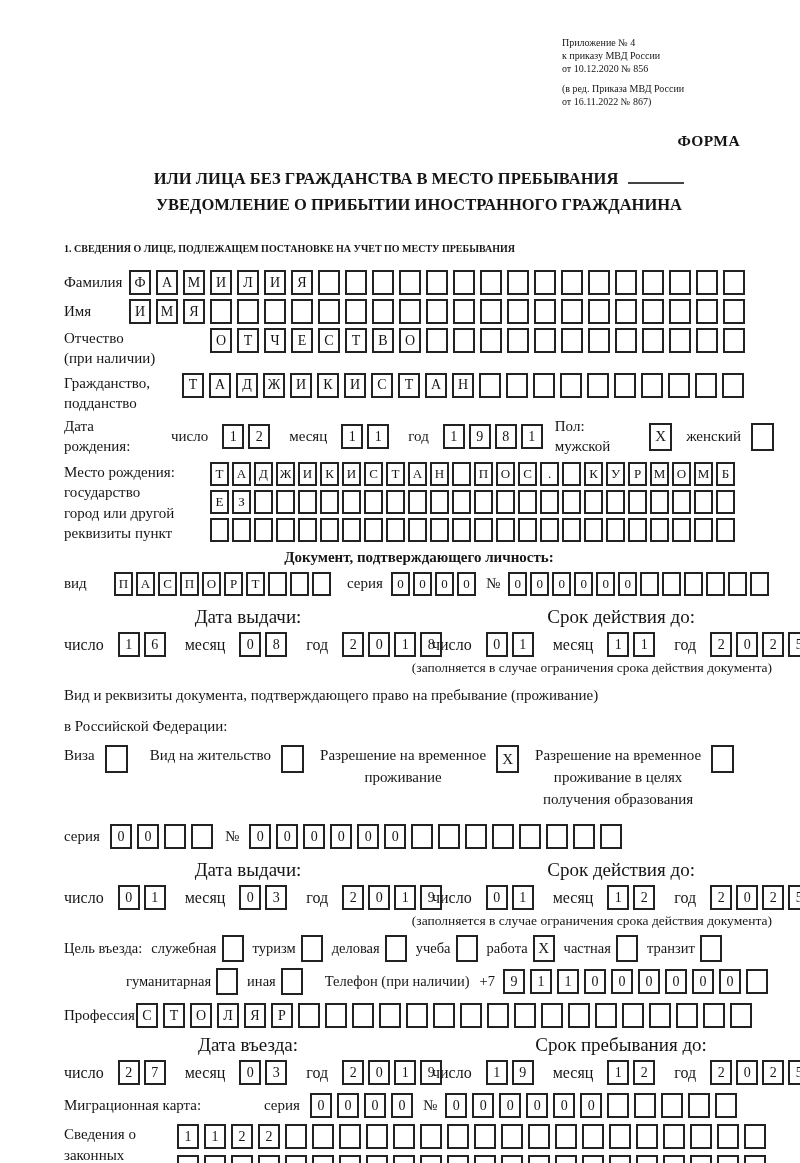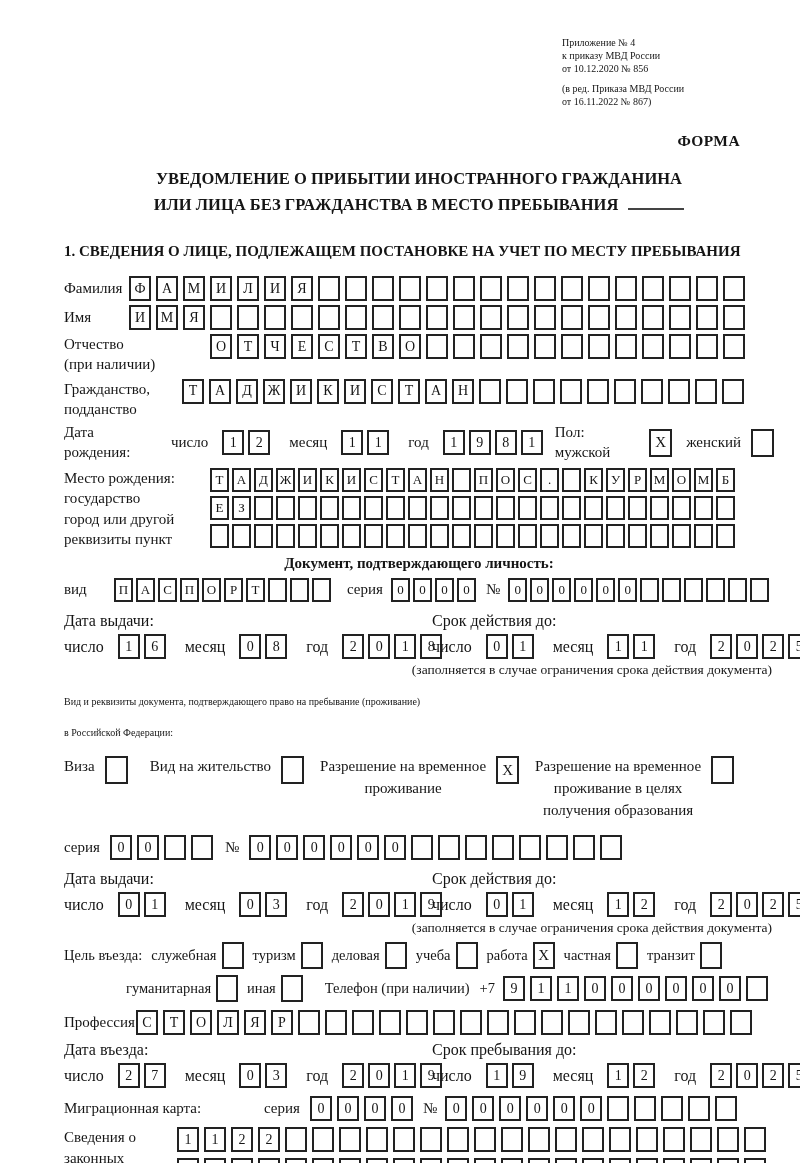--- a/index.html
+++ b/index.html
@@ -6,21 +6,21 @@
   body{width:800px;height:1163px;overflow:hidden;font-family:"Liberation Serif","DejaVu Serif",serif;color:#151515;}
   .page{box-sizing:border-box;width:800px;height:1163px;padding:36px 26px 0 64px;}
 
   .annex{margin-left:auto;width:212px;font-size:10px;line-height:1.32;}
   .annex .ed{margin-top:6px;}
   .form-label{text-align:right;font-weight:bold;font-size:15.5px;padding-right:34px;margin-top:24px;letter-spacing:.4px;}
 
   .title{text-align:center;font-weight:bold;font-size:16.5px;line-height:1.55;margin-top:16px;}
   .blank-line{display:inline-block;width:56px;border-bottom:2px solid #444;margin-left:10px;}
 
-  .sec-heading{font-weight:bold;font-size:15px;margin:26px 0 16px;}
+  .sec-heading{font-weight:bold;font-size:10px;margin:26px 0 16px;}
 
   .row{display:flex;align-items:center;margin-bottom:4px;font-size:15px;}
   .row.top{align-items:flex-start;}
   .lbl{line-height:1.3;}
   .lbl-block div{line-height:1.35;}
   .w65{width:65px;flex:none;}
   .w72{width:72px;flex:none;}
   .w115{width:118px;flex:none;}
   .w145{width:146px;flex:none;}
   .w113{width:113px;flex:none;}
@@ -36,28 +36,28 @@
       align-items:center;justify-content:center;font-size:15px;}
 
   .dg{display:inline-flex;align-items:center;gap:12px;}
   .dg .dg-lbl{margin:0 2px 0 7px;}
   .dg .dg-lbl:first-child{margin-left:0;}
   .dg .cells{gap:4px;}
 
   .datepair{display:flex;margin-top:10px;}
   .datecol-l{width:368px;flex:none;}
   .datecol-r{flex:1;}
-  .dg-head{text-align:left;font-size:16px;margin-bottom:4px;}
+  .dg-head{text-align:center;font-size:19px;margin-bottom:4px;}
   .dg-line{display:flex;}
   .datecol-r .dg-line{justify-content:center;}
 
   .note{font-size:13.5px;text-align:right;margin:3px 2px 6px 0;}
   .center-head{text-align:center;font-weight:bold;font-size:15px;margin:6px 0 6px;}
 
-  .para{font-size:10px;line-height:1.5;margin:16px 0;}
+  .para{font-size:15px;line-height:1.5;margin:8px 0;}
 
   .res-opts{display:flex;align-items:flex-start;margin:8px 0 14px;font-size:15px;}
   .res-opt{display:flex;align-items:flex-start;gap:10px;margin-right:16px;}
   .res-opt:first-child{margin-right:22px;}
   .res-opt .olbl{text-align:center;line-height:1.45;}
 
   .opts{display:flex;align-items:center;}
   .opt{display:flex;align-items:center;gap:5px;margin-left:9px;}
   .purpose-row{font-size:14.5px;}
   .purpose-row .cb{width:22px;height:27px;}
@@ -75,24 +75,24 @@
     <div>от 10.12.2020 № 856</div>
     <div class="ed">
       <div>(в ред. Приказа МВД России</div>
       <div>от 16.11.2022 № 867)</div>
     </div>
   </div>
 
   <div class="form-label">ФОРМА</div>
 
   <div class="title">
-    <div>УВЕДОМЛЕНИЕ О ПРИБЫТИИ ИНОСТРАННОГО ГРАЖДАНИНА</div>
     <div>
       <span>ИЛИ ЛИЦА БЕЗ ГРАЖДАНСТВА В МЕСТО ПРЕБЫВАНИЯ</span><span class="blank-line"></span>
     </div>
+    <div>УВЕДОМЛЕНИЕ О ПРИБЫТИИ ИНОСТРАННОГО ГРАЖДАНИНА</div>
   </div>
 
   <div class="sec-heading">1. СВЕДЕНИЯ О ЛИЦЕ, ПОДЛЕЖАЩЕМ ПОСТАНОВКЕ НА УЧЕТ ПО МЕСТУ ПРЕБЫВАНИЯ</div>
 
   <div class="row">
     <div class="lbl w65">Фамилия</div>
     <div class="cells">
         <span class="cell">Ф</span>
         <span class="cell">А</span>
         <span class="cell">М</span>

